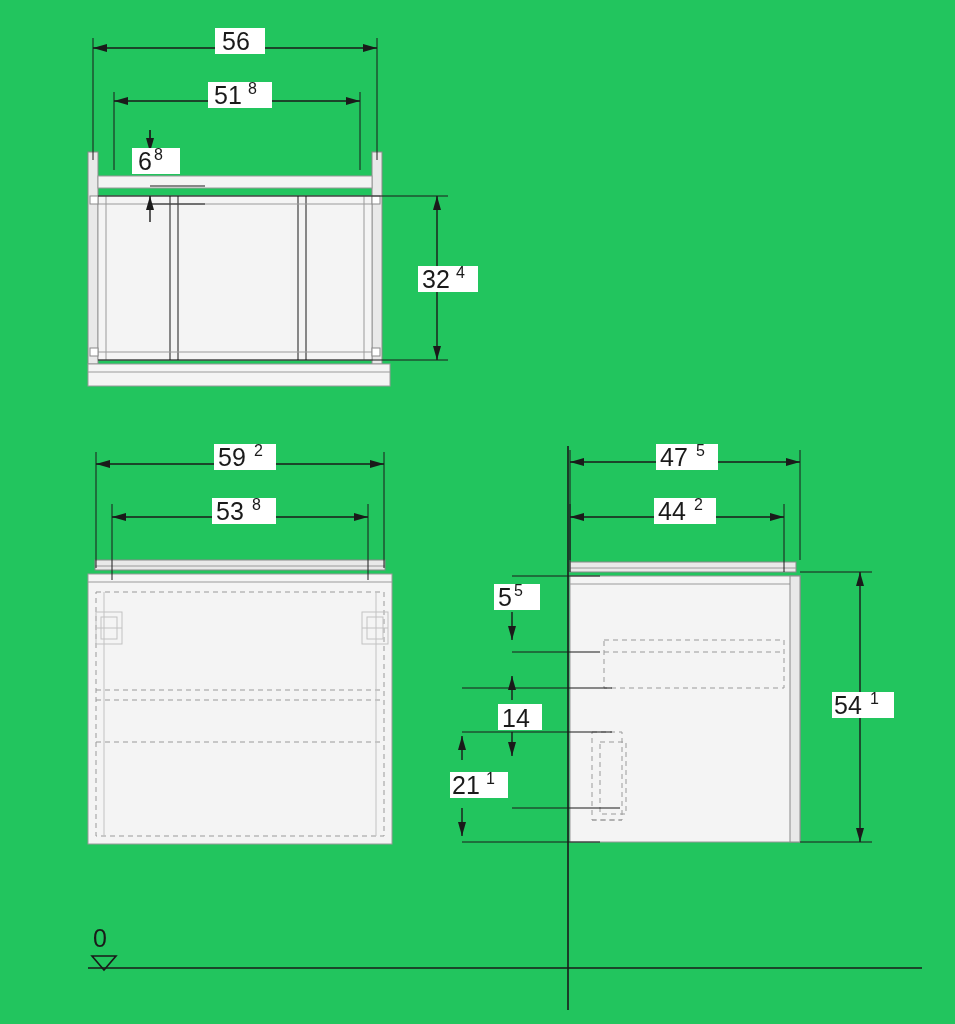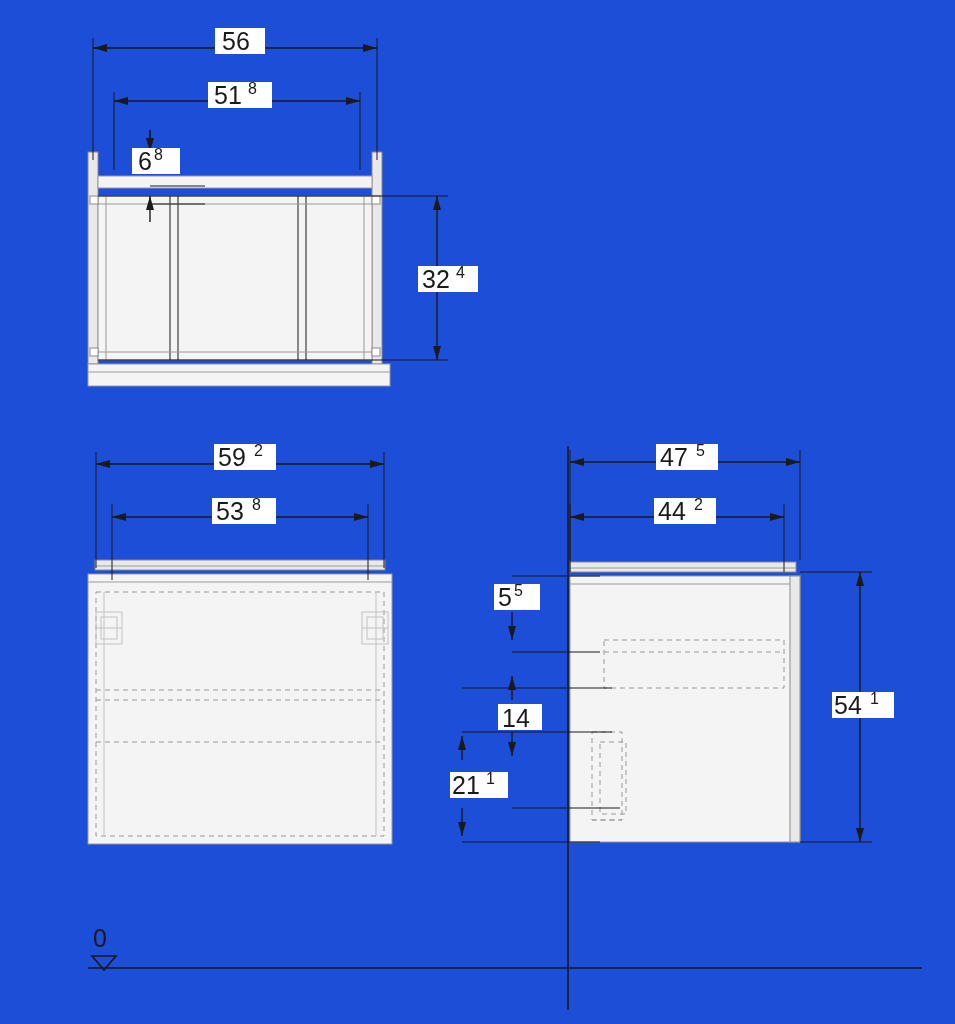--- a/index.html
+++ b/index.html
@@ -7,21 +7,21 @@
     padding: 0;
     background: #ffffff;
   }
   body {
     font-family: "Liberation Sans", sans-serif;
   }
   #sheet {
     position: relative;
     width: 955px;
     height: 1024px;
-    background: #1d4ed8;
+    background: #22c55e;
     overflow: hidden;
   }
   #sheet svg {
     position: absolute;
     left: 0;
     top: 0;
   }
   .dim-text {
     font-family: "Liberation Sans", sans-serif;
     font-size: 25px;

